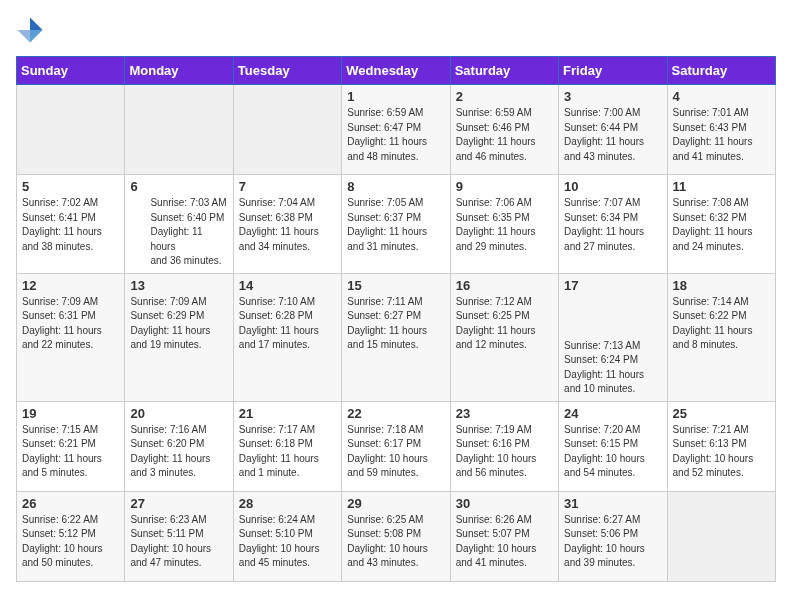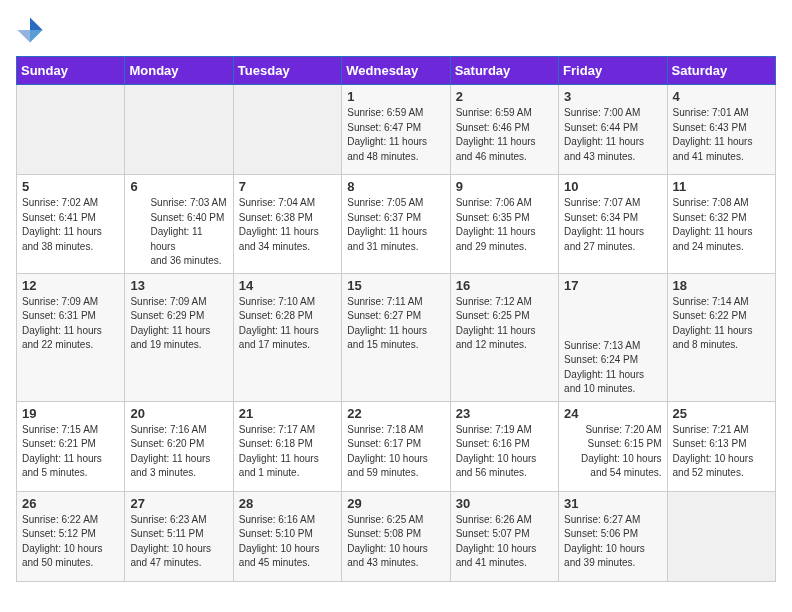--- a/index.html
+++ b/index.html
@@ -279,21 +279,21 @@
         </td>
         <td>
           <div class="day-number">23</div>
           <div class="day-info" style="white-space: pre-line;">Sunrise: 7:19 AM
 Sunset: 6:16 PM
 Daylight: 10 hours
 and 56 minutes.</div>
         </td>
         <td>
           <div class="day-number">24</div>
-          <div class="day-info" style="white-space: pre-line; text-align: right;">Sunrise: 7:20 AM
+          <div class="day-info" style="white-space: pre-line;">Sunrise: 7:20 AM
 Sunset: 6:15 PM
 Daylight: 10 hours
 and 54 minutes.</div>
         </td>
         <td>
           <div class="day-number">25</div>
           <div class="day-info" style="white-space: pre-line;">Sunrise: 7:21 AM
 Sunset: 6:13 PM
 Daylight: 10 hours
 and 52 minutes.</div>
@@ -309,21 +309,21 @@
         </td>
         <td>
           <div class="day-number">27</div>
           <div class="day-info" style="white-space: pre-line;">Sunrise: 6:23 AM
 Sunset: 5:11 PM
 Daylight: 10 hours
 and 47 minutes.</div>
         </td>
         <td>
           <div class="day-number">28</div>
-          <div class="day-info" style="white-space: pre-line;">Sunrise: 6:16 AM
+          <div class="day-info" style="white-space: pre-line;">Sunrise: 6:24 AM
 Sunset: 5:10 PM
 Daylight: 10 hours
 and 45 minutes.</div>
         </td>
         <td>
           <div class="day-number">29</div>
           <div class="day-info" style="white-space: pre-line;">Sunrise: 6:25 AM
 Sunset: 5:08 PM
 Daylight: 10 hours
 and 43 minutes.</div>

